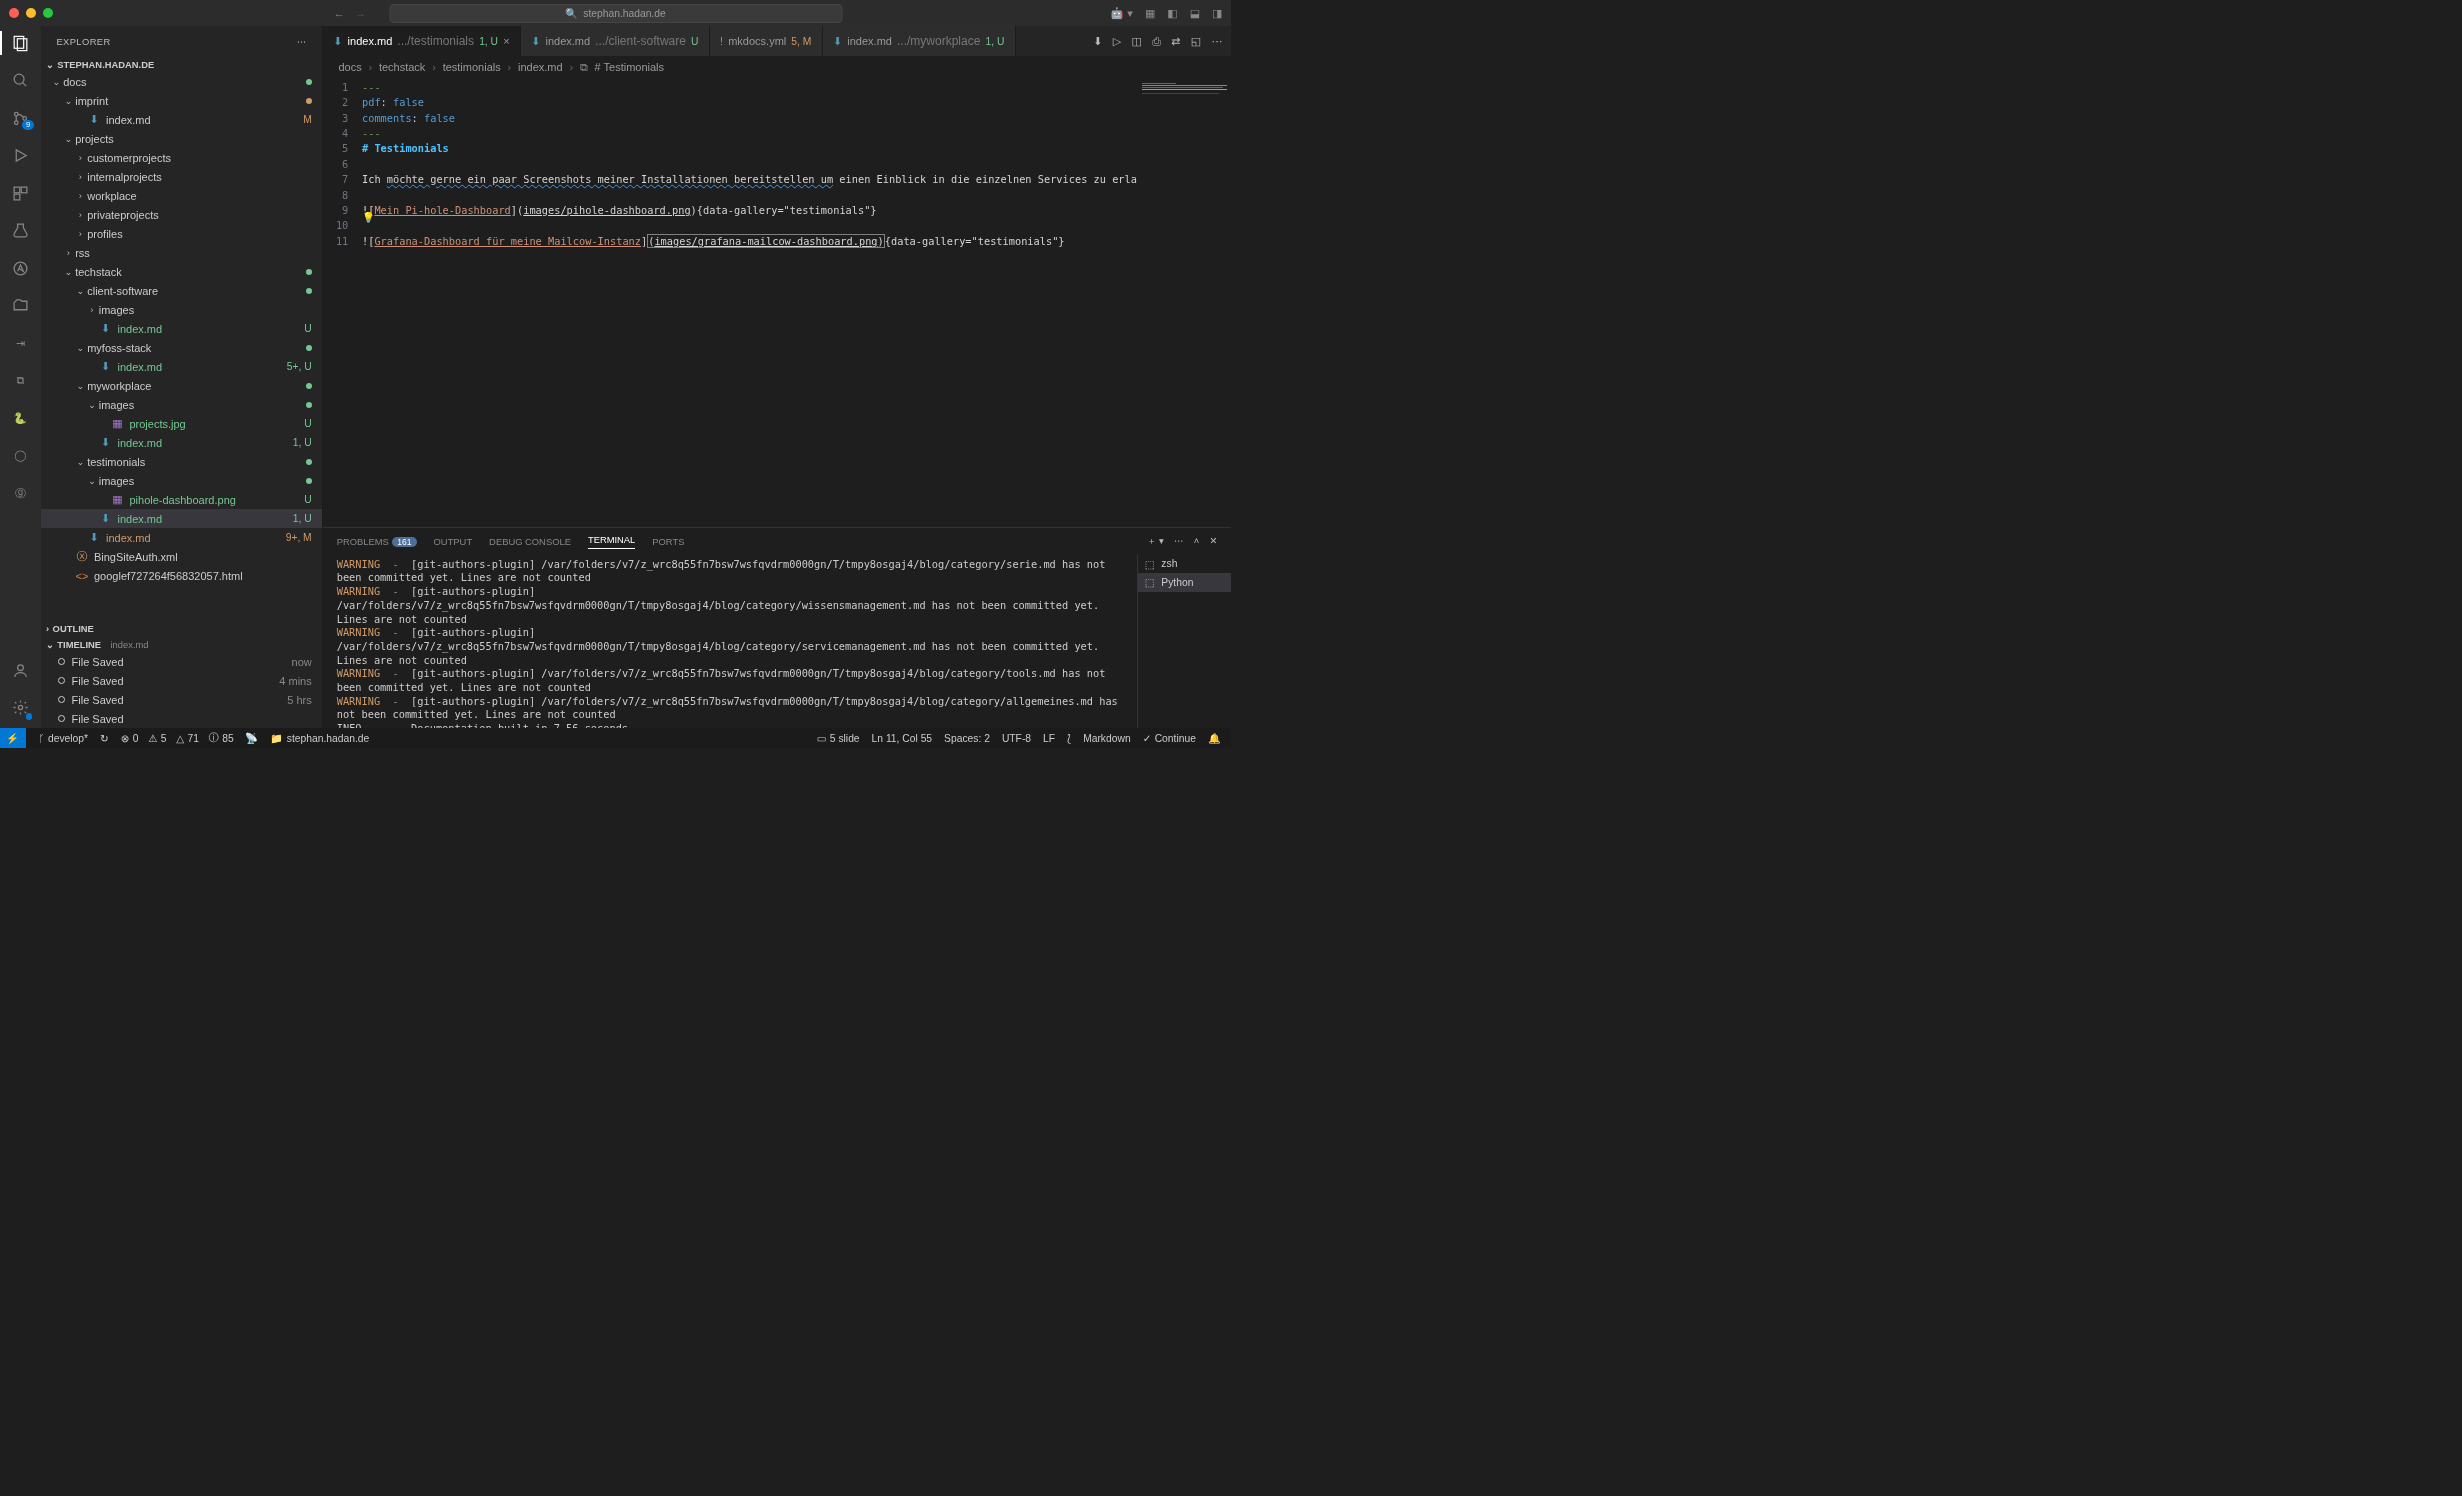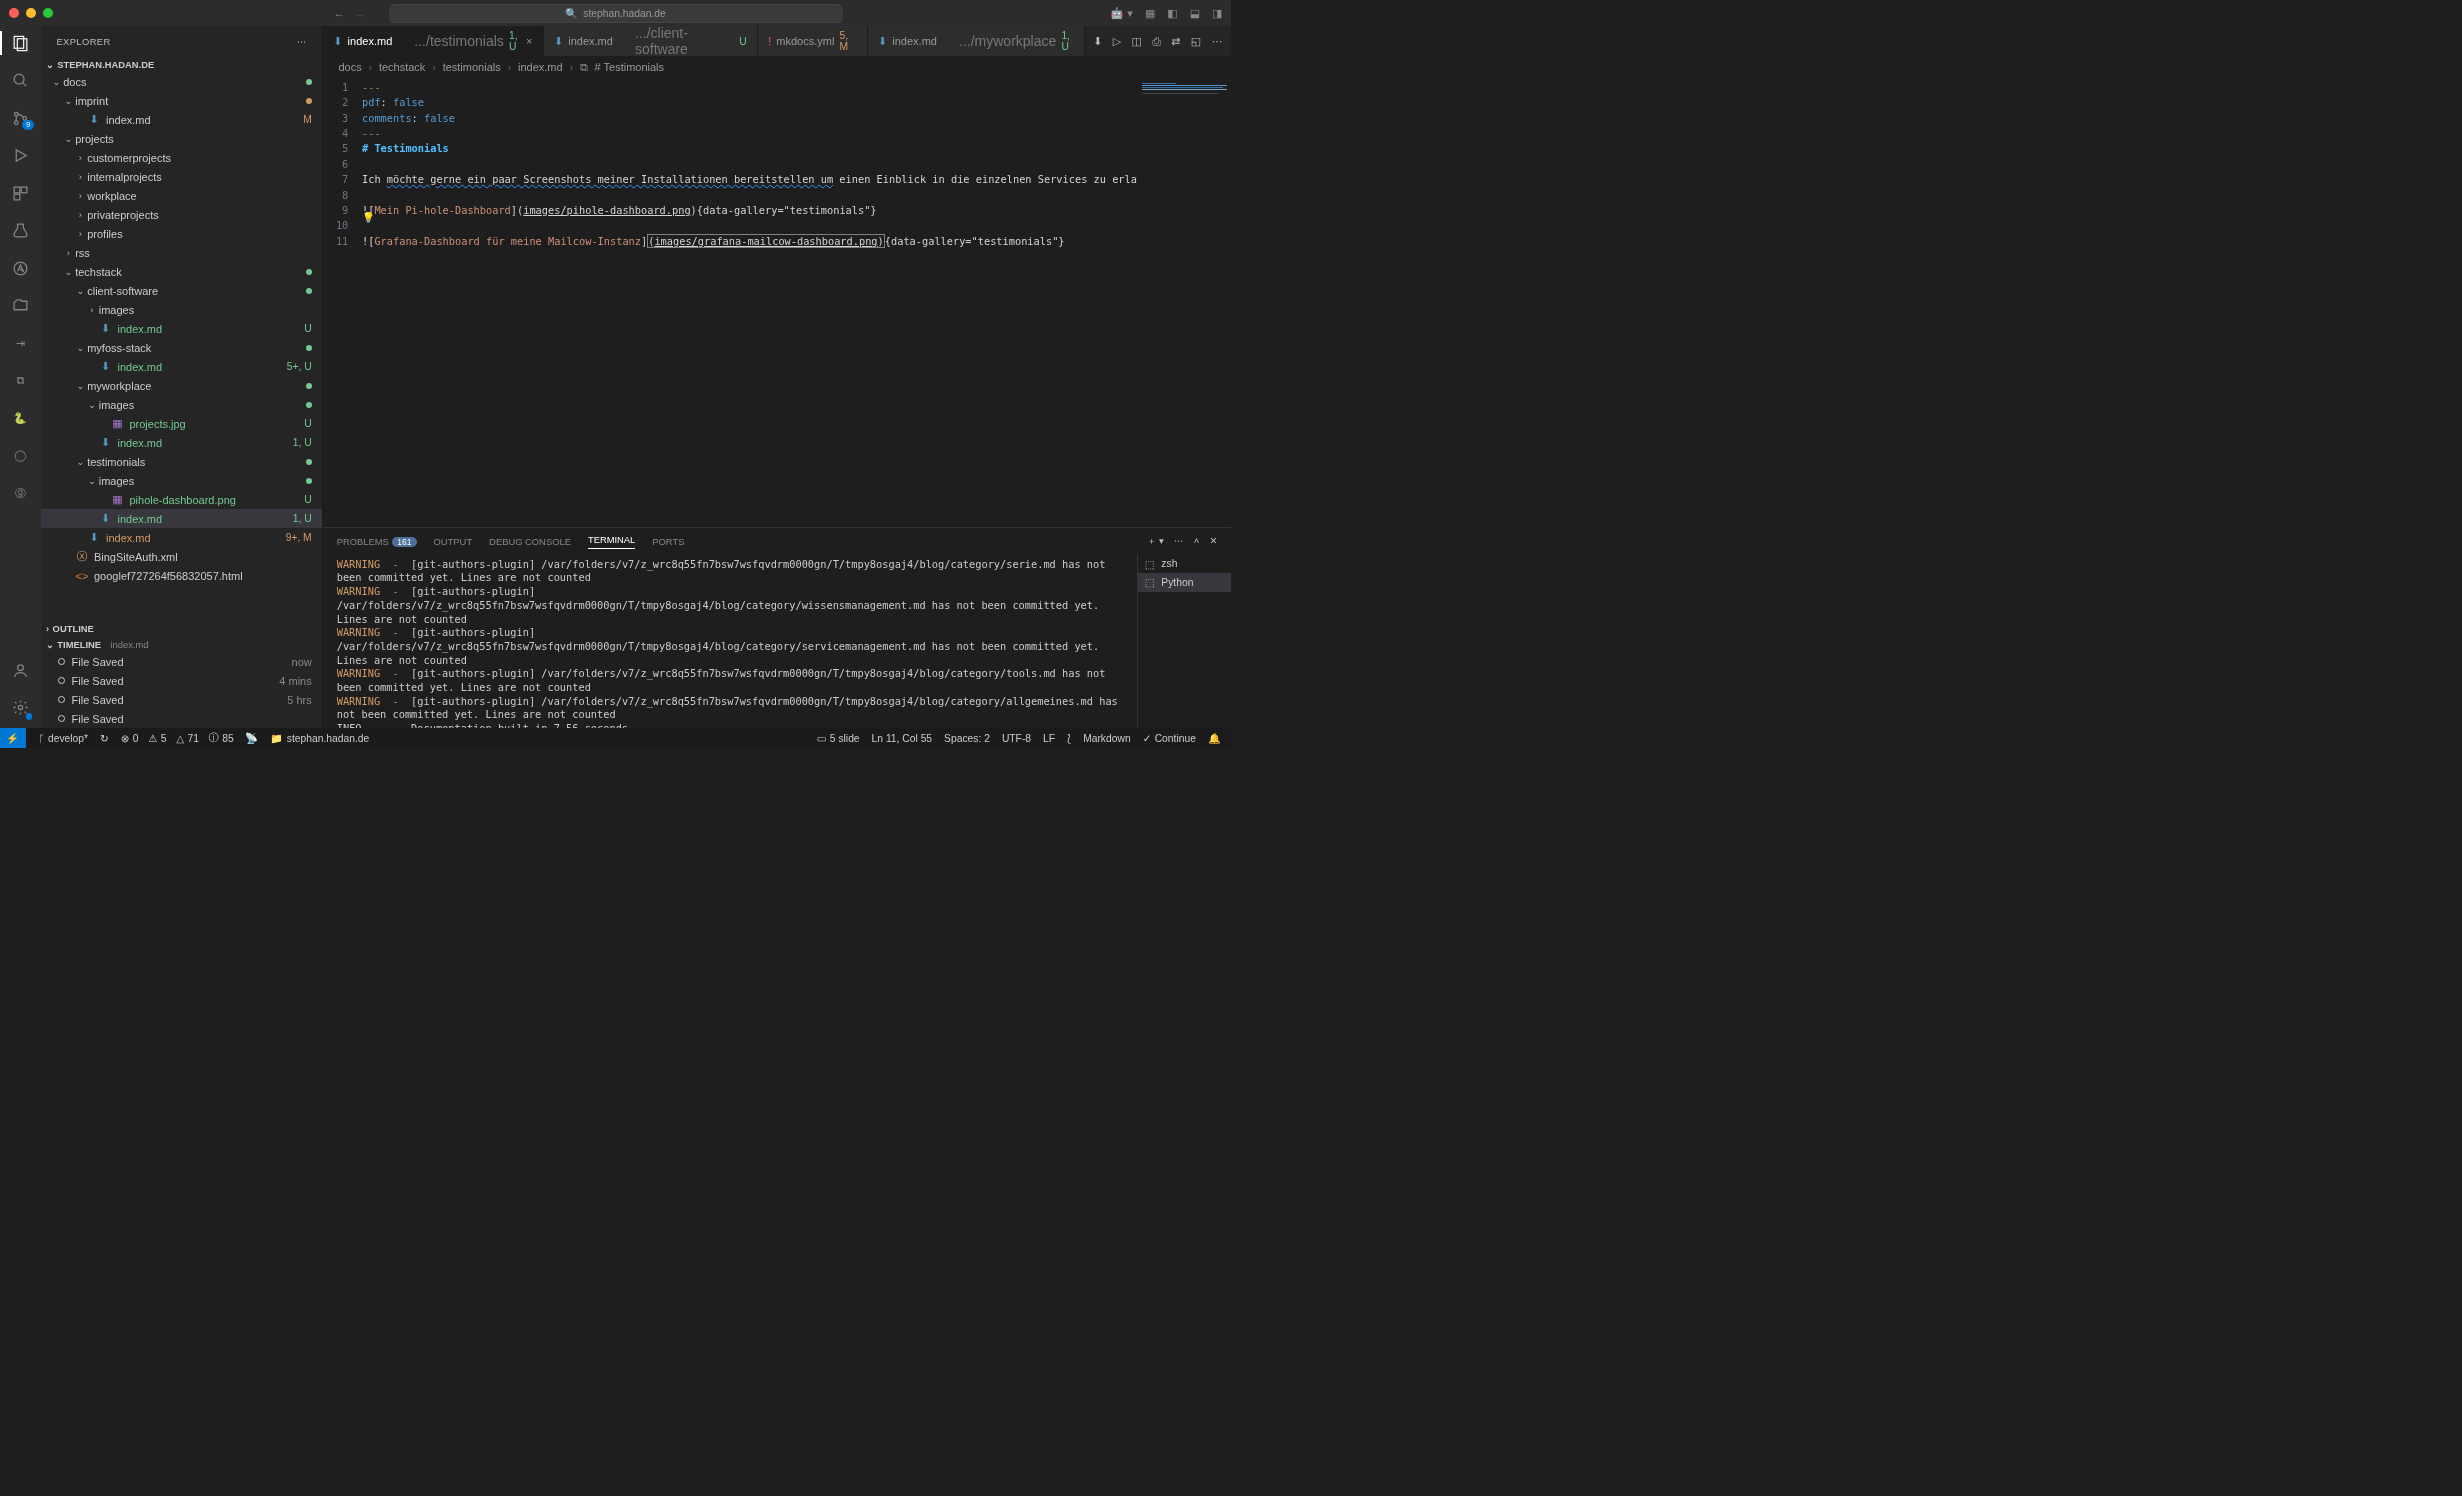--- a/index.html
+++ b/index.html
@@ -65,34 +65,34 @@
 .timeline-item { display:flex; align-items:center; height:19px; padding-left:17px; padding-right:10.3px; gap:6.8px;}
 .timeline-item .ti { width:6.8px; height:6.8px; border-radius:50%; border:1.3px solid #ccc;}
 .timeline-item .when { margin-left:auto; color:#888;}
 
 .editor-group { flex:1; display:flex; flex-direction:column; overflow:hidden; background:#1e1e1e;}
 .tabs { height:30px; background:#252526; display:flex; align-items:stretch; overflow:hidden;}
 .tab { display:flex; align-items:center; gap:5.1px; padding:0 10.3px; border-right:0.9px solid #1b1b1b; background:#2d2d2d; color:#999; cursor:pointer; font-size:11px;}
 .tab.active { background:#1e1e1e; color:#fff;}
 .tab .tab-ico { color:#519aba;}
 .tab .tab-ico.yml { color:#e06c75;}
-.tab .tab-path { color:#777; font-size:14px;margin-left:17px;}
+.tab .tab-path { color:#777; font-size:12px;}
 .tab .tab-stat { font-size:10.3px;}
 .tab .close { color:#999;}
 .tab-actions { margin-left:auto; display:flex; align-items:center; gap:10.3px; padding:0 8.5px; color:#bbb;}
 .breadcrumb { height:22px; display:flex; align-items:center; padding:0 15.4px; gap:6.8px; color:#9a9a9a; font-size:11px; background:#1e1e1e;}
 .breadcrumb .sep{color:#666;}
 .editor-body { flex:1; display:flex; overflow:hidden; position:relative;}
 .gutter { width:39px; text-align:right; padding-right:13.7px; color:#6e7681; font-family:Menlo,Consolas,monospace; font-size:10.3px; line-height:15.4px; padding-top:1.7px;}
 .code { flex:1; font-family:Menlo,Consolas,monospace; font-size:10.3px; line-height:15.4px; padding-top:1.7px; white-space:pre; color:#d4d4d4; overflow:hidden;}
 .code .hl-meta{color:#6a9955;}
 .code .hl-key{color:#569cd6;}
 .code .hl-val{color:#569cd6;}
 .code .hl-head{color:#4fc1ff; font-weight:600;}
-.code .hl-linktxt{color:#ce9178;}
+.code .hl-linktxt{color:#ce9178;text-decoration:underline;}
 .code .hl-url{color:#d4d4d4; text-decoration:underline;}
 .code .squig{text-decoration:underline wavy #3794ff; text-decoration-thickness:0.9px;}
 .code .boxed{border:0.9px solid #808080;}
 .minimap { width:94px; background:#1e1e1e; position:relative;}
 .minimap .ml { position:absolute; left:5.1px; height:0.9px; background:#3a6da0;}
 .lightbulb { position:absolute; left:39px; top:133px; color:#ffcc00; font-size:10.3px;}
 
 .panel { height:201px; border-top:0.9px solid #333; display:flex; flex-direction:column; background:#1e1e1e;}
 .panel-tabs { height:26px; display:flex; align-items:center; gap:17px; padding:0 13.7px; font-size:9.4px; color:#888;text-align:center;}
 .panel-tabs .pt { cursor:pointer;}

